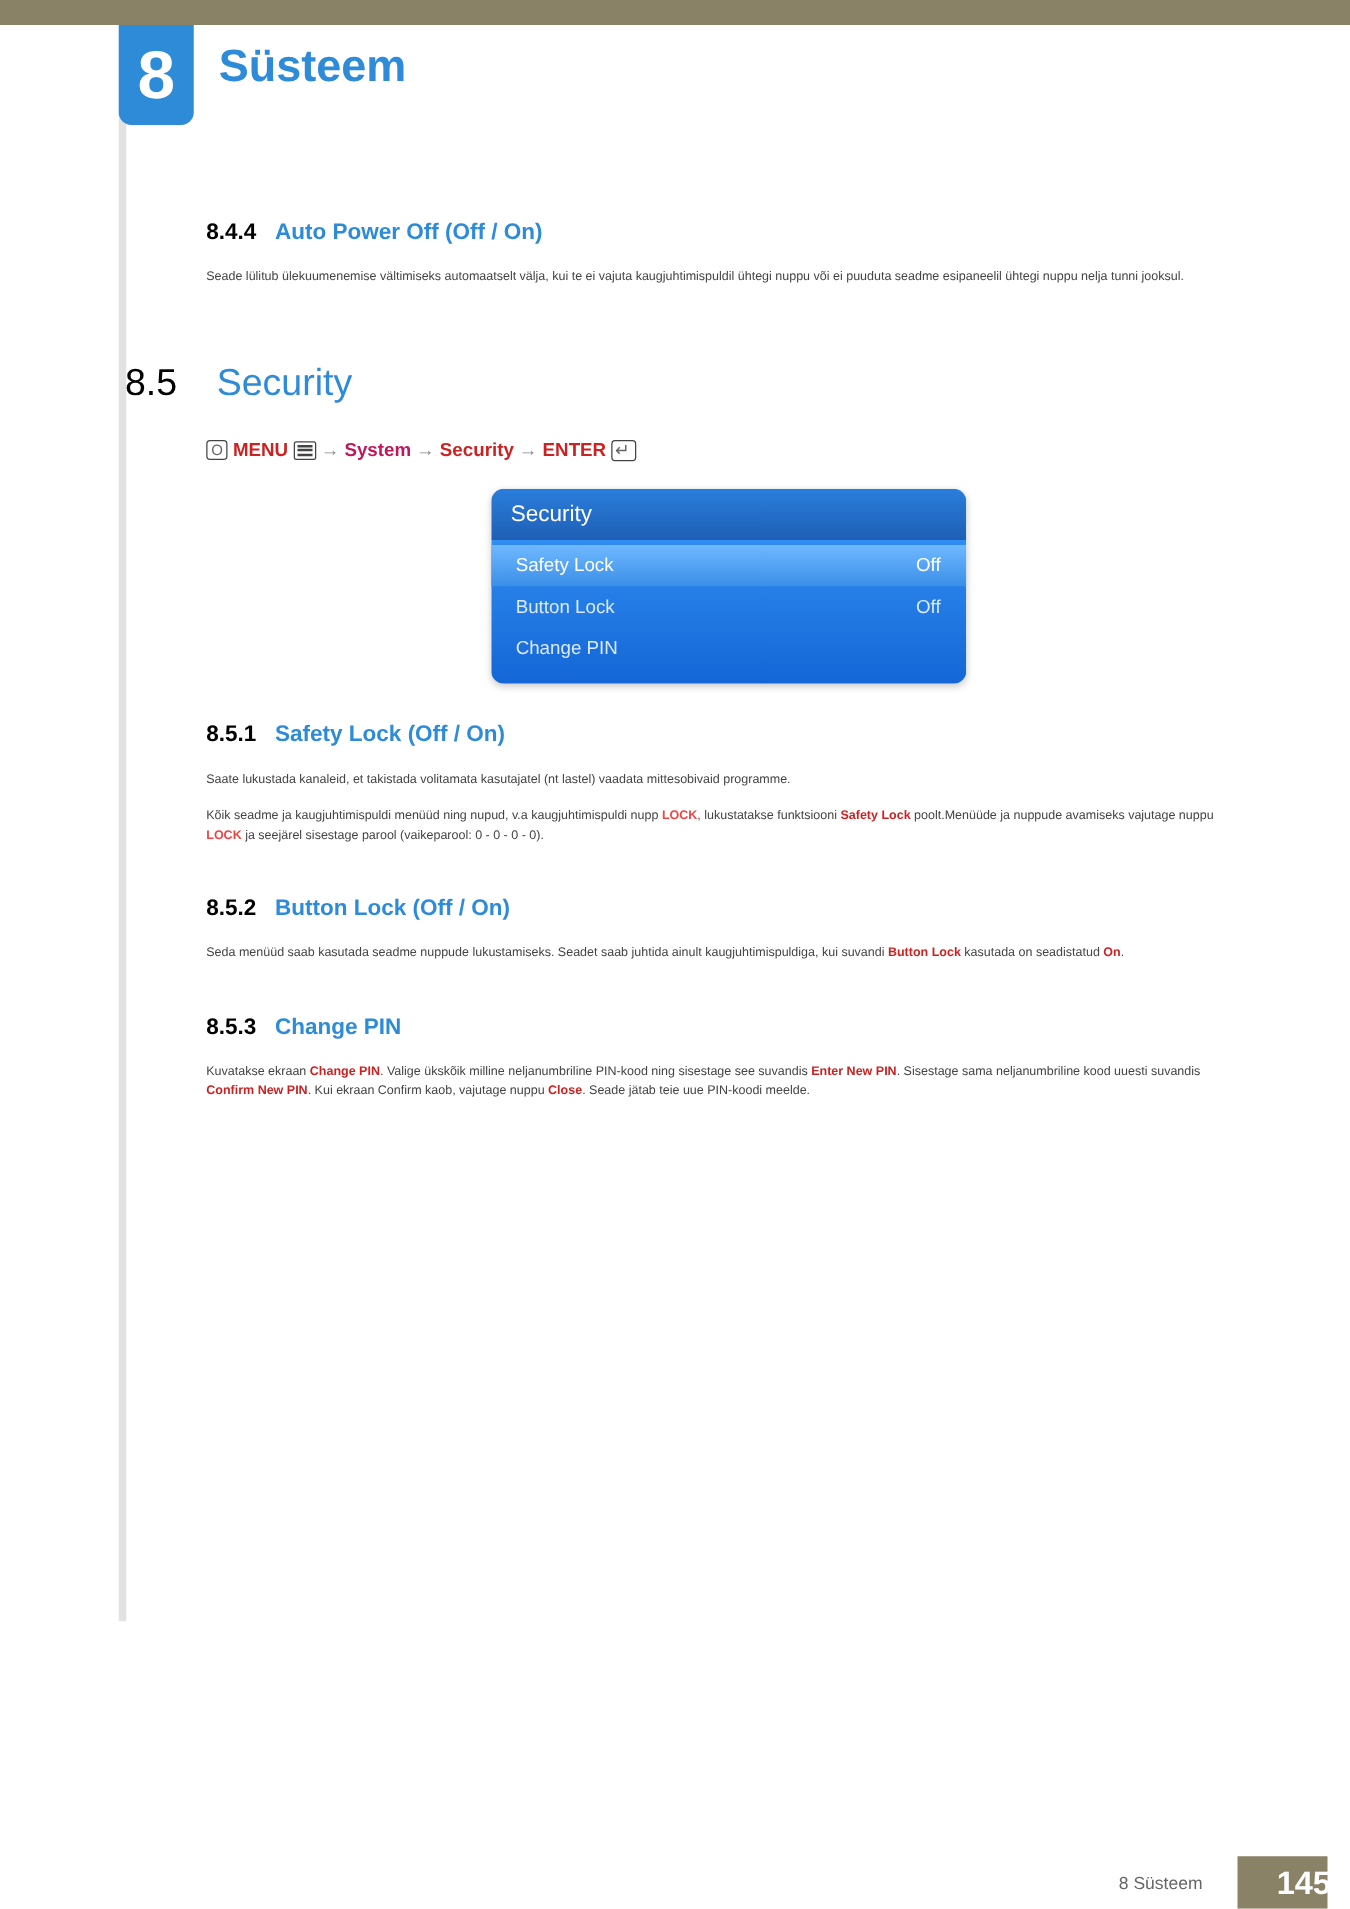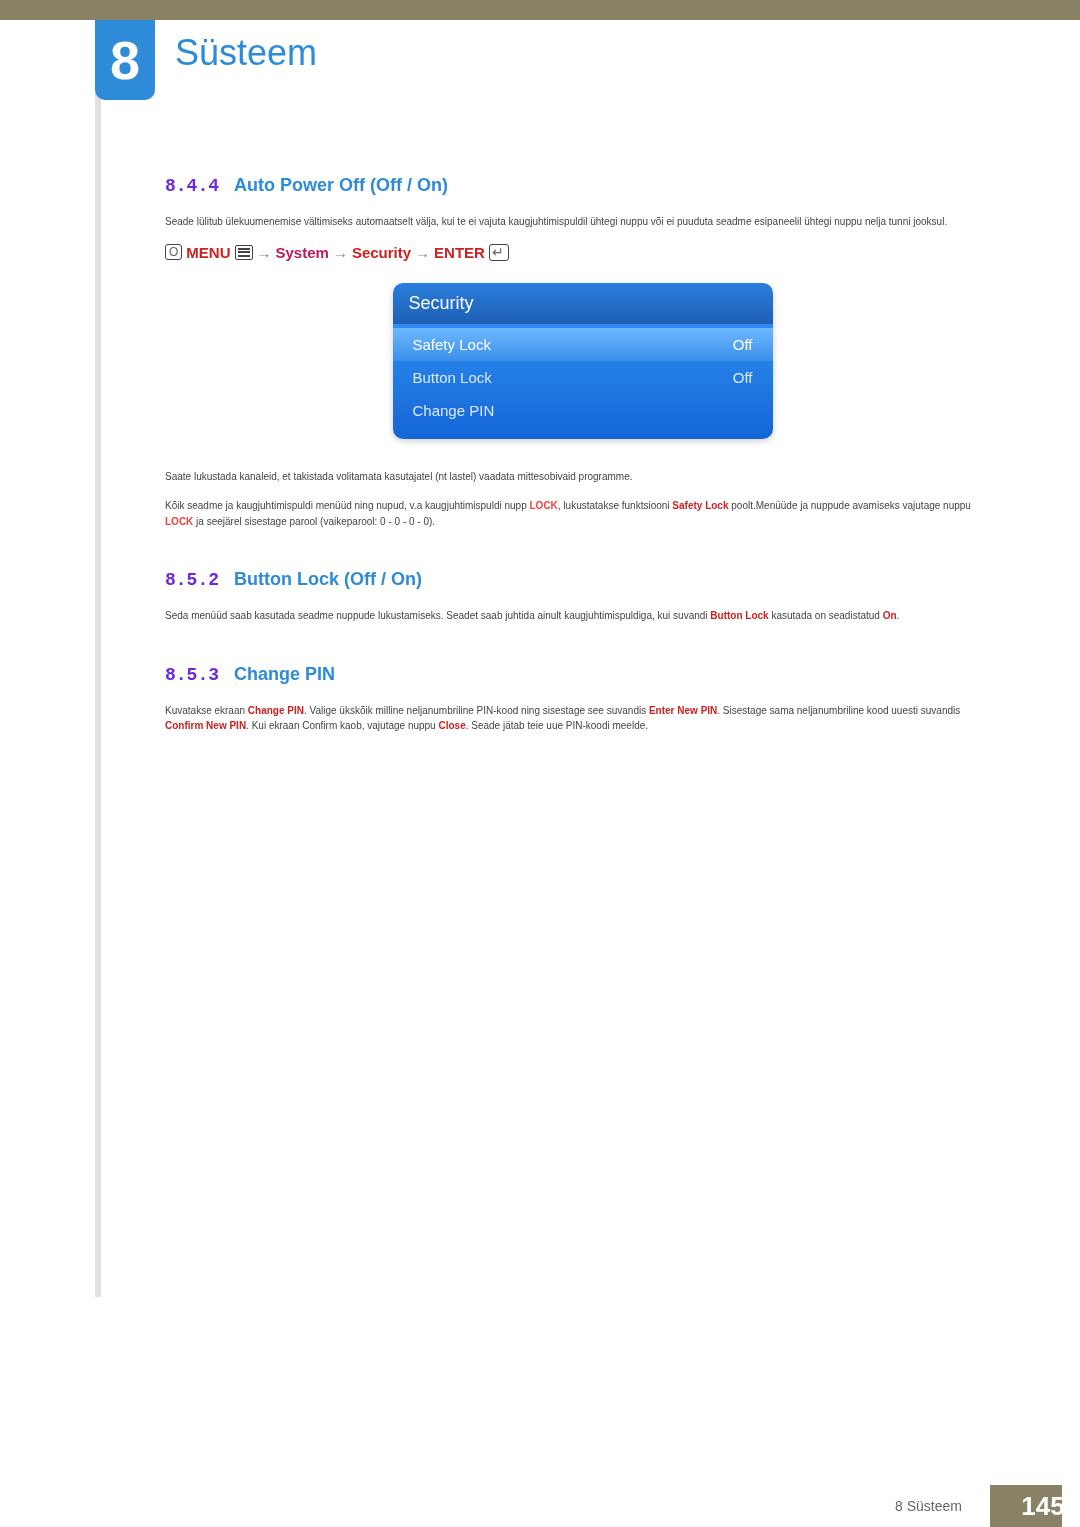--- a/index.html
+++ b/index.html
@@ -40,29 +40,29 @@
     display: flex;
     align-items: center;
     justify-content: center;
   }
   .chapter-title {
     position: absolute;
     top: 32px;
     left: 175px;
     font-size: 36px;
     color: #2d8bd8;
-    font-weight: normal;
+    font-weight: bold;
   }
   .content {
     position: absolute;
     top: 175px;
     left: 165px;
     right: 80px;
   }
-  .sec-num-blue { color: #6d28d9; font-weight: bold; font-family: Liberation Mono, monospace; }
+  .sec-num-blue { color: #000000; font-weight: bold; }
   .sec-title-blue { color: #2d8bd8; font-weight: bold; }
   .h3 { font-size: 18px; margin-bottom: 18px; }
   .h2 { font-size: 30px; margin-bottom: 28px; margin-top: 60px; }
   .h2 .sec-num-blue { display:inline-block; margin-left:-65px; width:65px; font-weight:normal;}
   .h2 .sec-title-blue { font-weight: normal; }
   .body-p {
     color: #444;
     font-size: 10px;
     line-height: 1.55;
     margin-bottom: 14px;
@@ -196,20 +196,24 @@
 <div class="chapter-title">Süsteem</div>
 
 <div class="content">
 
   <div class="h3">
     <span class="sec-num-blue">8.4.4</span>
     &nbsp;&nbsp;<span class="sec-title-blue">Auto Power Off (Off / On)</span>
   </div>
   <p class="body-p">Seade lülitub ülekuumenemise vältimiseks automaatselt välja, kui te ei vajuta kaugjuhtimispuldil ühtegi nuppu või ei puuduta seadme esipaneelil ühtegi nuppu nelja tunni jooksul.</p>
 
+  <div class="h2">
+    <span class="sec-num-blue">8.5</span>
+    <span class="sec-title-blue">Security</span>
+  </div>
 
   <div class="nav-path">
     <span class="icon-box">O</span>
     <span class="kw-menu">MENU</span>
     <span class="icon-menu">
         <span></span>
         <span></span>
         <span></span>
       </span>
     <span class="gray-arrow">→</span>
@@ -233,20 +237,24 @@
         <span class="osd-label">Button Lock</span>
         <span class="osd-value">Off</span>
       </div>
       <div class="osd-row">
         <span class="osd-label">Change PIN</span>
         <span class="osd-value"></span>
       </div>
     </div>
   </div>
 
+  <div class="h3 section-block" style="margin-top:10px">
+    <span class="sec-num-blue">8.5.1</span>
+    &nbsp;&nbsp;<span class="sec-title-blue">Safety Lock (Off / On)</span>
+  </div>
   <p class="body-p">Saate lukustada kanaleid, et takistada volitamata kasutajatel (nt lastel) vaadata mittesobivaid programme.</p>
   <p class="body-p">
     <span>Kõik seadme ja kaugjuhtimispuldi menüüd ning nupud, v.a kaugjuhtimispuldi nupp </span><span class="kw-lock">LOCK</span><span>, lukustatakse funktsiooni </span><span class="kw-safety-lock">Safety Lock</span><span> poolt.Menüüde ja nuppude avamiseks vajutage nuppu </span><span class="kw-lock">LOCK</span><span>  ja seejärel sisestage parool (vaikeparool: 0 - 0 - 0 - 0).</span>
   </p>
 
   <div class="h3 section-block">
     <span class="sec-num-blue">8.5.2</span>
     &nbsp;&nbsp;<span class="sec-title-blue">Button Lock (Off / On)</span>
   </div>
   <p class="body-p">

